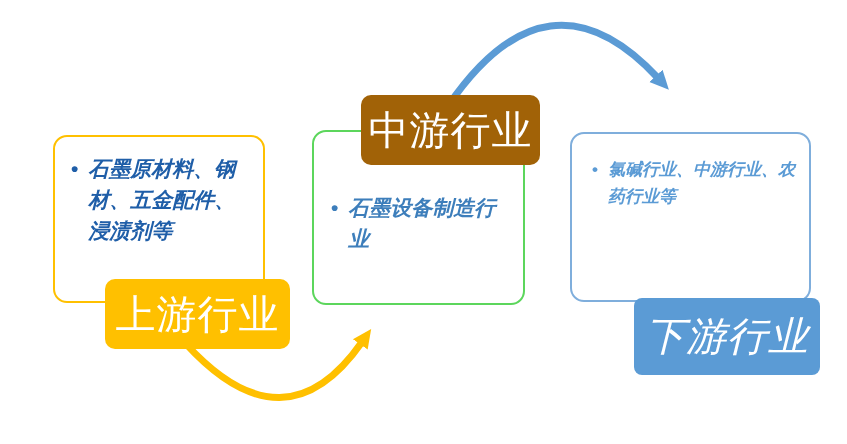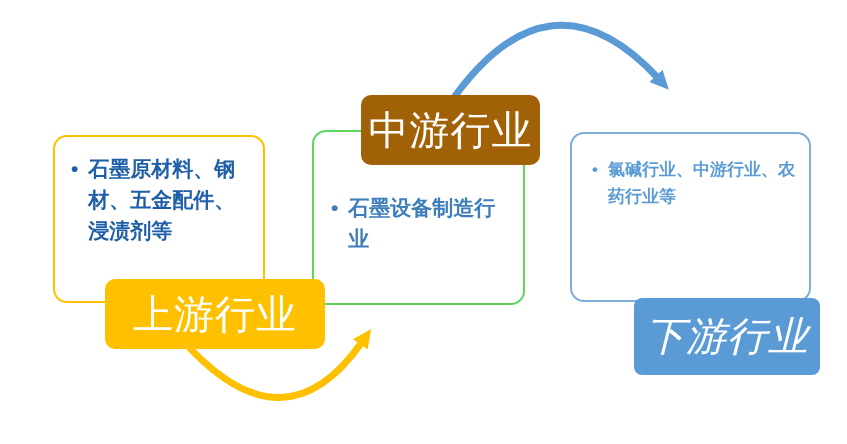--- a/index.html
+++ b/index.html
@@ -20,21 +20,21 @@
   }
   .box-upstream   { left: 53px;  top: 135px; width: 212px; height: 168px; border: 2px solid #FFC000; }
   .box-midstream  { left: 312px; top: 130px; width: 213px; height: 175px; border: 2px solid #5CD65C; }
   .box-downstream { left: 570px; top: 132px; width: 241px; height: 170px; border: 2px solid #7FAEDC; }
 
   .bullet-line {
     display: flex;
     font-weight: bold;
   }
   .bullet-glyph { flex: 0 0 auto; }
-  .bullet-text  { flex: 1 1 auto; }
+  .bullet-text  { flex: 1 1 auto; font-style: italic; }
 
   .box-upstream .bullet-line {
     margin: 16px 14px 0 16px;
     font-size: 21px; line-height: 31px;
     color: #1F5EA8;
   }
   .box-upstream .bullet-glyph { margin-right: 10px; }
 
   .box-midstream .bullet-line {
     margin: 60px 14px 0 17px;
@@ -52,21 +52,21 @@
 
   .stage-tag {
     position: absolute;
     display: flex; align-items: center; justify-content: center;
     color: #ffffff;
     font-size: 40px;
     border-radius: 10px;
     letter-spacing: 1px;
     white-space: nowrap;
   }
-  .tag-upstream   { left: 105px; top: 279px; width: 220px; height: 70px; background: #FFC000; }
+  .tag-upstream   { left: 105px; top: 279px; width: 185px; height: 70px; background: #FFC000; }
   .tag-midstream  { left: 361px; top: 95px;  width: 179px; height: 70px; background: #a16207; }
   .tag-downstream { left: 634px; top: 298px; width: 186px; height: 77px; background: #5B9BD5; border-radius: 8px; font-style: italic; }
 
   svg.arrows { position: absolute; left: 0; top: 0; pointer-events: none; }
 </style>
 </head>
 <body>
 
 <div class="canvas">
 

